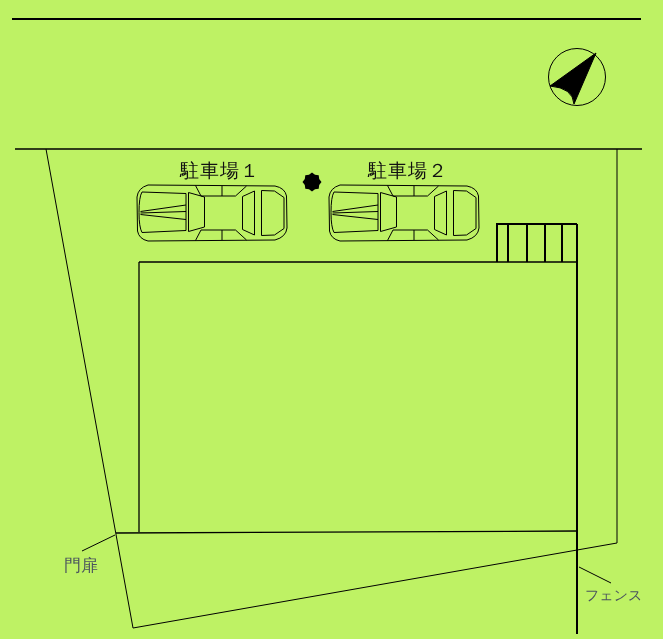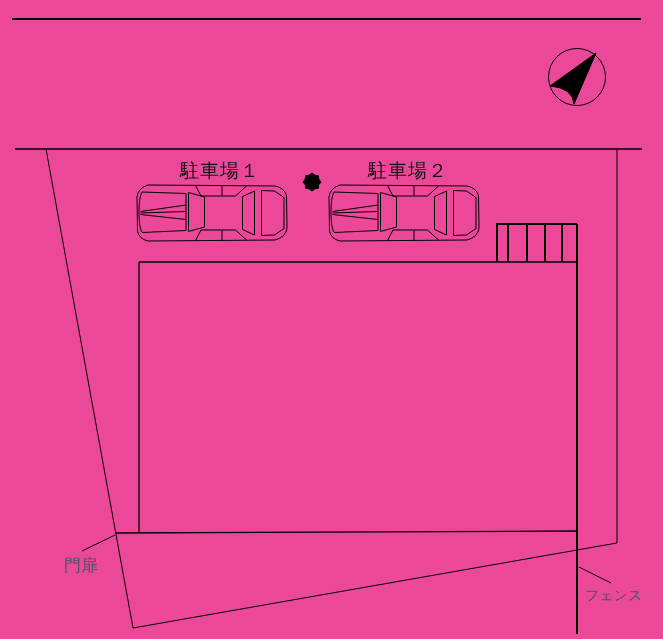--- a/index.html
+++ b/index.html
@@ -1,19 +1,19 @@
 <!DOCTYPE html>
 <html><head>
 <meta charset="utf-8">
 <style>
   html,body{margin:0;padding:0;background:#ffffff;}
   .canvas{
     position:relative;
     width:663px;height:639px;
-    background:#ec4899;
+    background:#bef264;
     overflow:hidden;
     font-family:"DejaVu Sans",sans-serif;
   }
   svg{display:block;}
   .thin  {stroke:#000;stroke-width:1;fill:none;}
   .med   {stroke:#000;stroke-width:1.3;fill:none;}
   .thick {stroke:#000;stroke-width:2;fill:none;}
   .road  {stroke:#000;stroke-width:1.5;fill:none;}
   .carln {stroke:#000;stroke-width:1;fill:none;stroke-linejoin:round;}
   .lbl-big{font-size:19px;letter-spacing:1px;fill:#111;}

